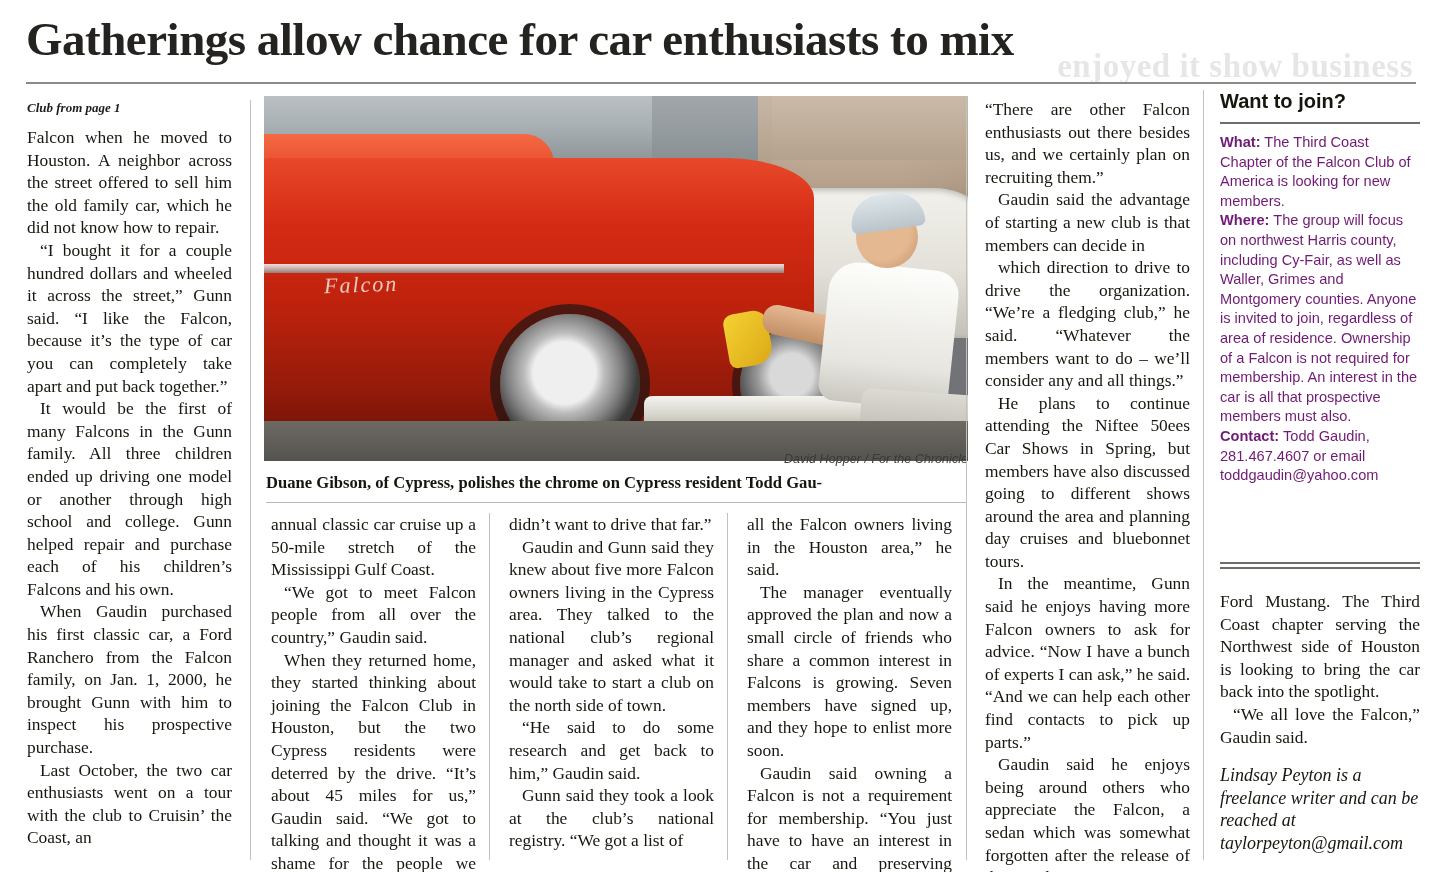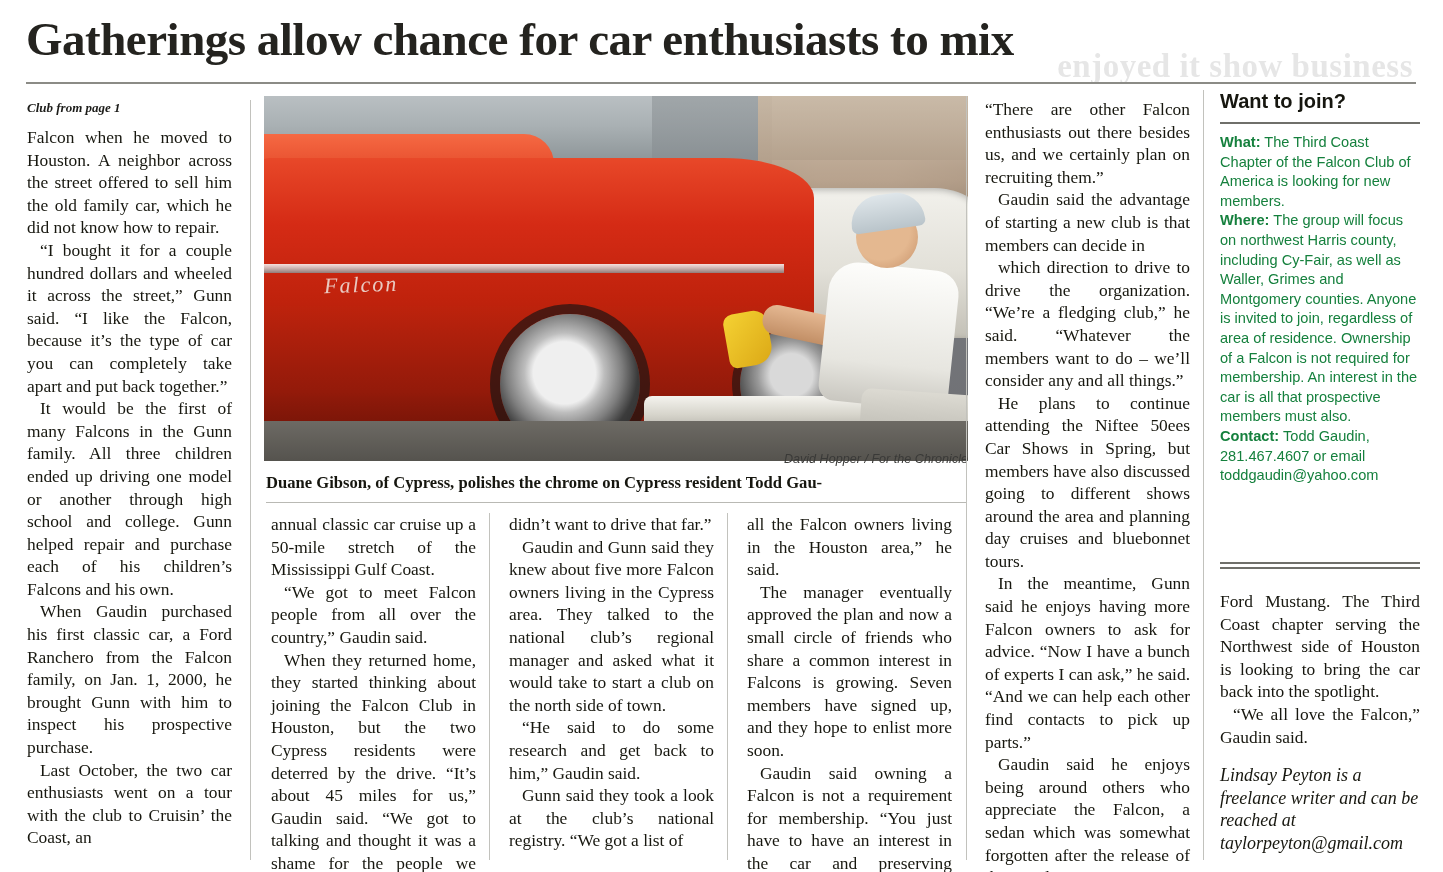--- a/index.html
+++ b/index.html
@@ -292,21 +292,21 @@
   .box-rule {
     width: 100%;
     height: 2px;
     background: #6f6f6a;
     margin: 5px 0 9px 0;
   }
   .box-body {
     font-family: "Liberation Sans", sans-serif;
     font-size: 14.6px;
     line-height: 19.6px;
-    color: #15803d;
+    color: #701a75;
   }
   .box-body p { margin: 0 0 0 0; }
   .lbl { font-weight: bold; }
   .box-double-rule {
     position: absolute;
     left: 1220px;
     top: 562px;
     width: 200px;
   }
   .box-double-rule div {

